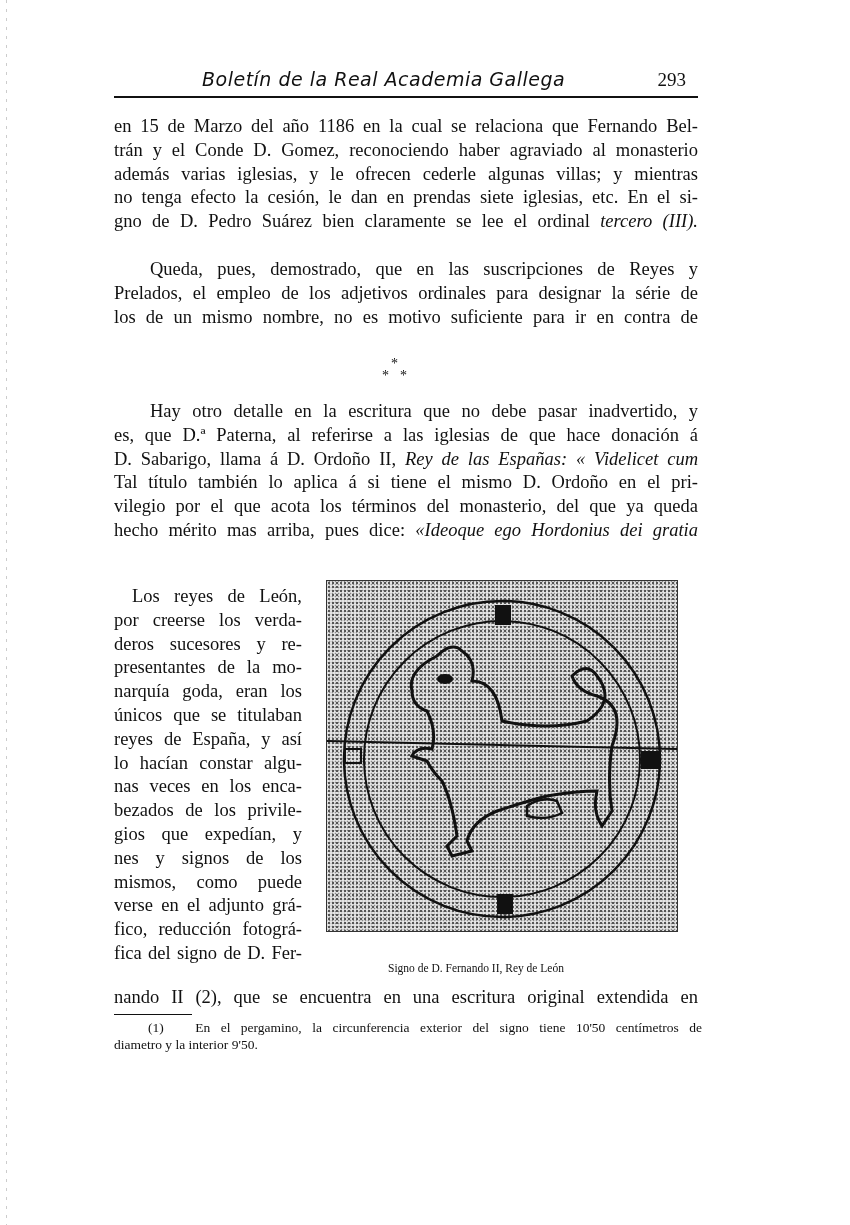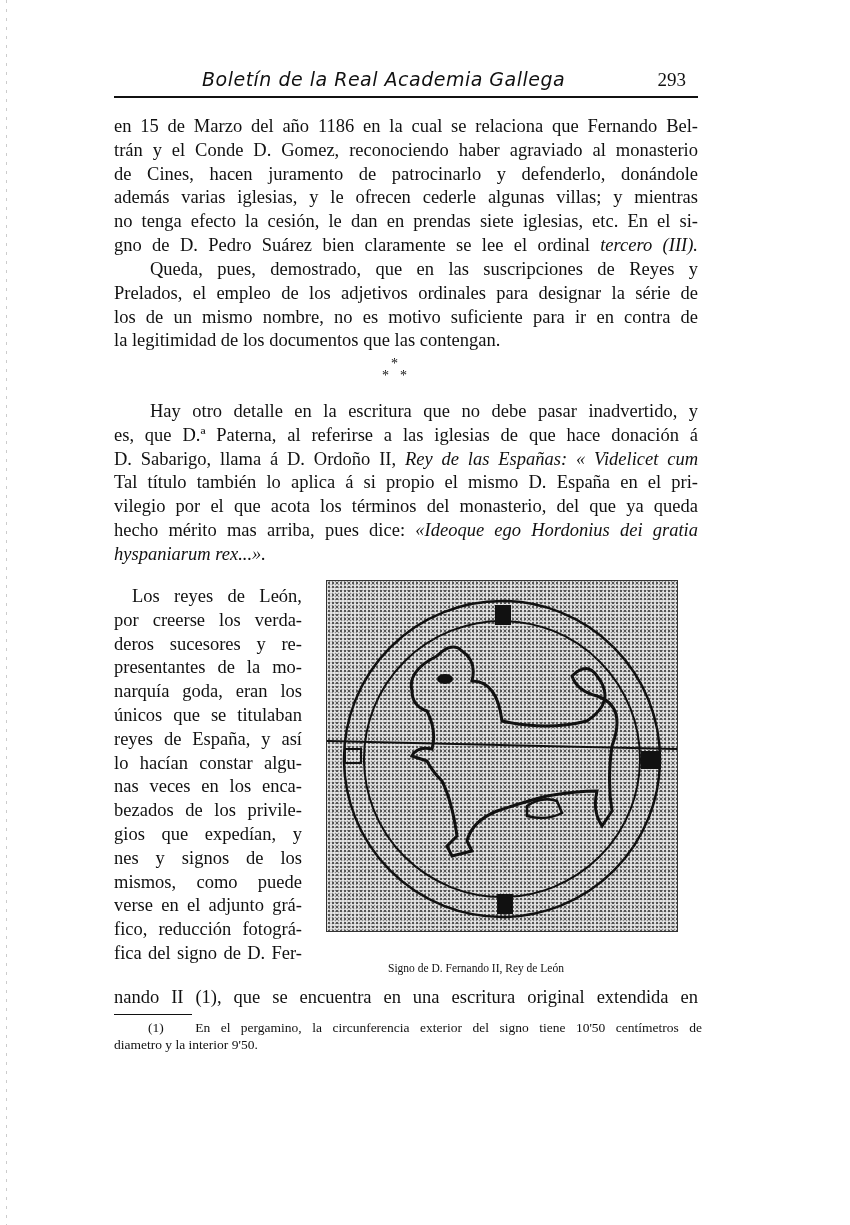--- a/index.html
+++ b/index.html
@@ -44,47 +44,44 @@
 
   <div class="header">
     <span class="header-title">Boletín de la Real Academia Gallega</span>
     <span class="header-page">293</span>
     <div class="header-rule"></div>
   </div>
 
   <div class="text p1">
     <span class="line">en 15 de Marzo del año 1186 en la cual se relaciona que Fernando Bel-</span>
     <span class="line">trán y el Conde D. Gomez, reconociendo haber agraviado al monasterio</span>
-    <span class="line">de Cines, hacen juramento de patrocinarlo y defenderlo, donándole</span>
     <span class="line">además varias iglesias, y le ofrecen cederle algunas villas; y mientras</span>
     <span class="line">no tenga efecto la cesión, le dan en prendas siete iglesias, etc. En el si-</span>
     <span class="line"><span>gno de D. Pedro Suárez bien claramente se lee el ordinal</span> <i>tercero (III).</i></span>
   </div>
 
   <div class="text p2">
     <span class="line indent">Queda, pues, demostrado, que en las suscripciones de Reyes y</span>
     <span class="line">Prelados, el empleo de los adjetivos ordinales para designar la série de</span>
     <span class="line">los de un mismo nombre, no es motivo suficiente para ir en contra de</span>
-    <span class="line last">la legitimidad de los documentos que las contengan.</span>
   </div>
 
   <div class="stars">
     <span style="left:13px; top:0;">*</span>
     <span style="left:4px; top:12px;">*</span>
     <span style="left:22px; top:12px;">*</span>
   </div>
 
   <div class="text p3">
     <span class="line indent">Hay otro detalle en la escritura que no debe pasar inadvertido, y</span>
     <span class="line">es, que D.ª Paterna, al referirse a las iglesias de que hace donación á</span>
     <span class="line"><span>D. Sabarigo, llama á D. Ordoño II,</span> <i>Rey de las Españas: « Videlicet cum</i></span>
-    <span class="line">Tal título también lo aplica á si propio el mismo D. España en el pri-</span>
+    <span class="line">Tal título también lo aplica á si tiene el mismo D. Ordoño en el pri-</span>
     <span class="line">vilegio por el que acota los términos del monasterio, del que ya queda</span>
     <span class="line"><span>hecho mérito mas arriba, pues dice:</span> <i>«Ideoque ego Hordonius dei gratia</i></span>
-    <span class="line last"><i>hyspaniarum rex...».</i></span>
   </div>
 
   <div class="text p4">
     <span class="line indent" style="padding-left:18px;">Los reyes de León,</span>
     <span class="line">por creerse los verda-</span>
     <span class="line">deros sucesores y re-</span>
     <span class="line">presentantes de la mo-</span>
     <span class="line">narquía goda, eran los</span>
     <span class="line">únicos que se titulaban</span>
     <span class="line">reyes de España, y así</span>
@@ -93,21 +90,21 @@
     <span class="line">bezados de los privile-</span>
     <span class="line">gios que expedían, y</span>
     <span class="line">nes y signos de los</span>
     <span class="line">mismos, como puede</span>
     <span class="line">verse en el adjunto grá-</span>
     <span class="line">fico, reducción fotográ-</span>
     <span class="line">fica del signo de D. Fer-</span>
   </div>
 
   <div class="text p5">
-    <span class="line">nando II (1), que se encuentra en una escritura original extendida en</span>
+    <span class="line">nando II (2), que se encuentra en una escritura original extendida en</span>
   </div>
 
   <div class="figure">
     <svg width="350" height="350" viewBox="0 0 350 350">
       <circle cx="175" cy="178" r="158" fill="none" stroke="#111" stroke-width="2.5"></circle>
       <circle cx="175" cy="178" r="138" fill="none" stroke="#111" stroke-width="2"></circle>
       <rect x="168" y="24" width="16" height="20" fill="#111"></rect>
       <rect x="170" y="313" width="16" height="20" fill="#111"></rect>
       <rect x="314" y="170" width="20" height="18" fill="#111"></rect>
       <rect x="18" y="168" width="16" height="14" fill="none" stroke="#111" stroke-width="2"></rect>

